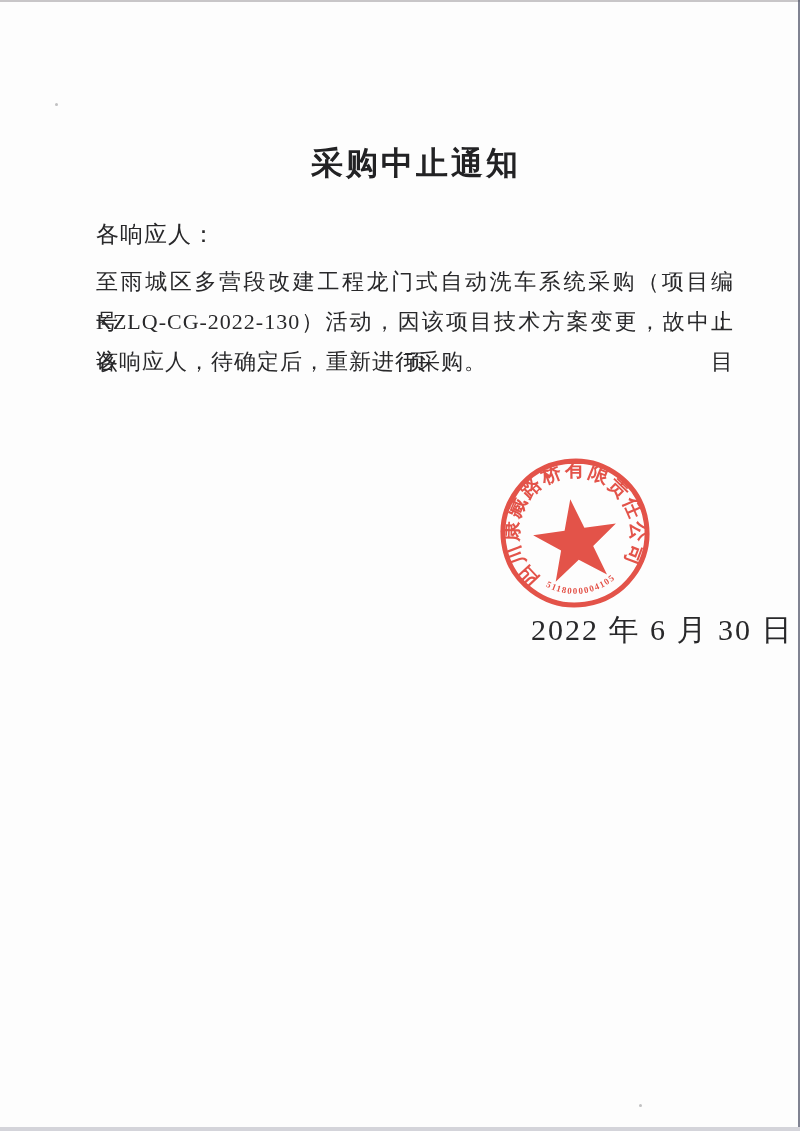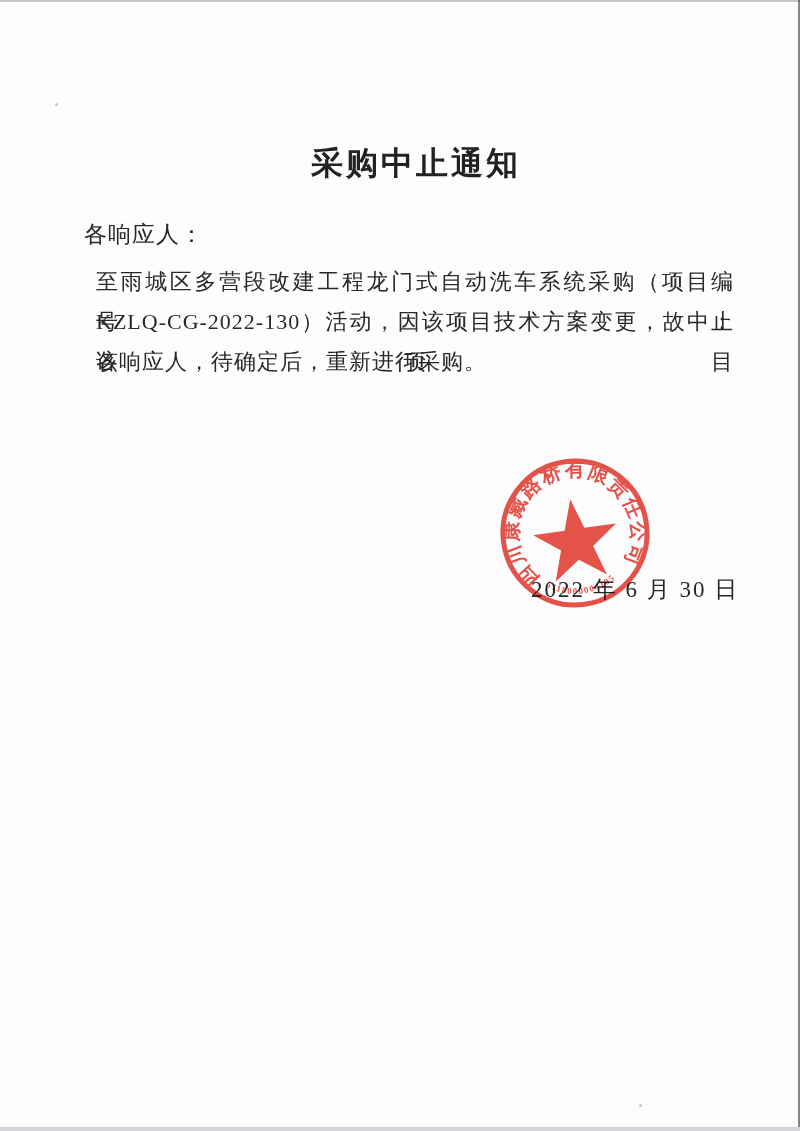--- a/index.html
+++ b/index.html
@@ -23,21 +23,21 @@
     width: 100%;
     margin: 16px;
     text-align: center;
     font-size: 32px;
     font-weight: bold;
     letter-spacing: 3px;
     color: #222224;
   }
   .salutation {
     position: absolute;
-    left: 84px;
+    left: 96px;
     top: 219px;
     font-size: 23px;
     letter-spacing: 1px;
   }
   .body-block {
     position: absolute;
     left: 96px;
     top: 262px;
     width: 638px;
     font-size: 22px;
@@ -55,22 +55,22 @@
     position: absolute;
     left: 347px;
     top: 520px;
     font-size: 23px;
     letter-spacing: 1px;
     white-space: nowrap;
   }
   .date-line {
     position: absolute;
     left: 531px;
-    top: 574px;
-    font-size: 23px;
+    top: 610px;
+    font-size: 30px;
     letter-spacing: 2px;
     white-space: nowrap;
   }
   .seal {
     position: absolute;
     left: 489px;
     top: 447px;
     width: 172px;
     height: 172px;
     transform: rotate(-8deg);

